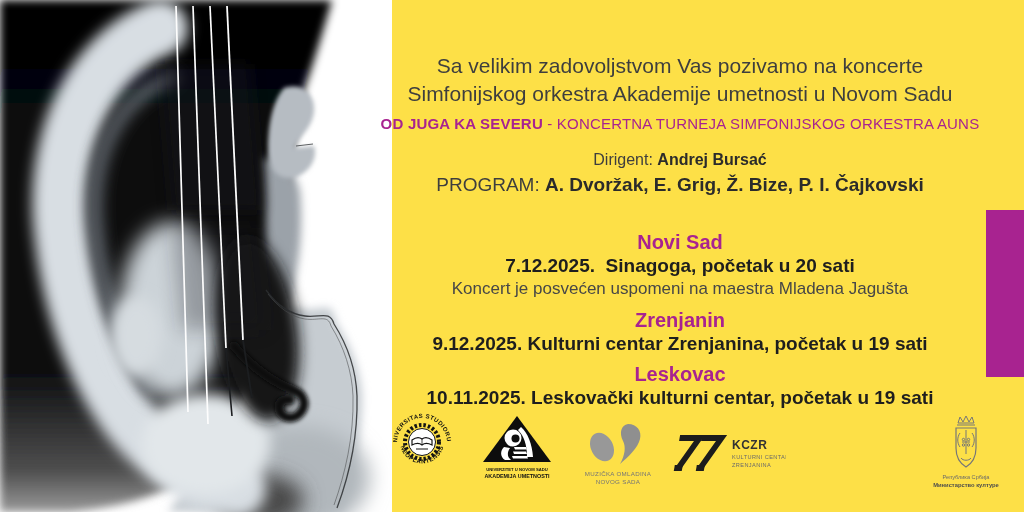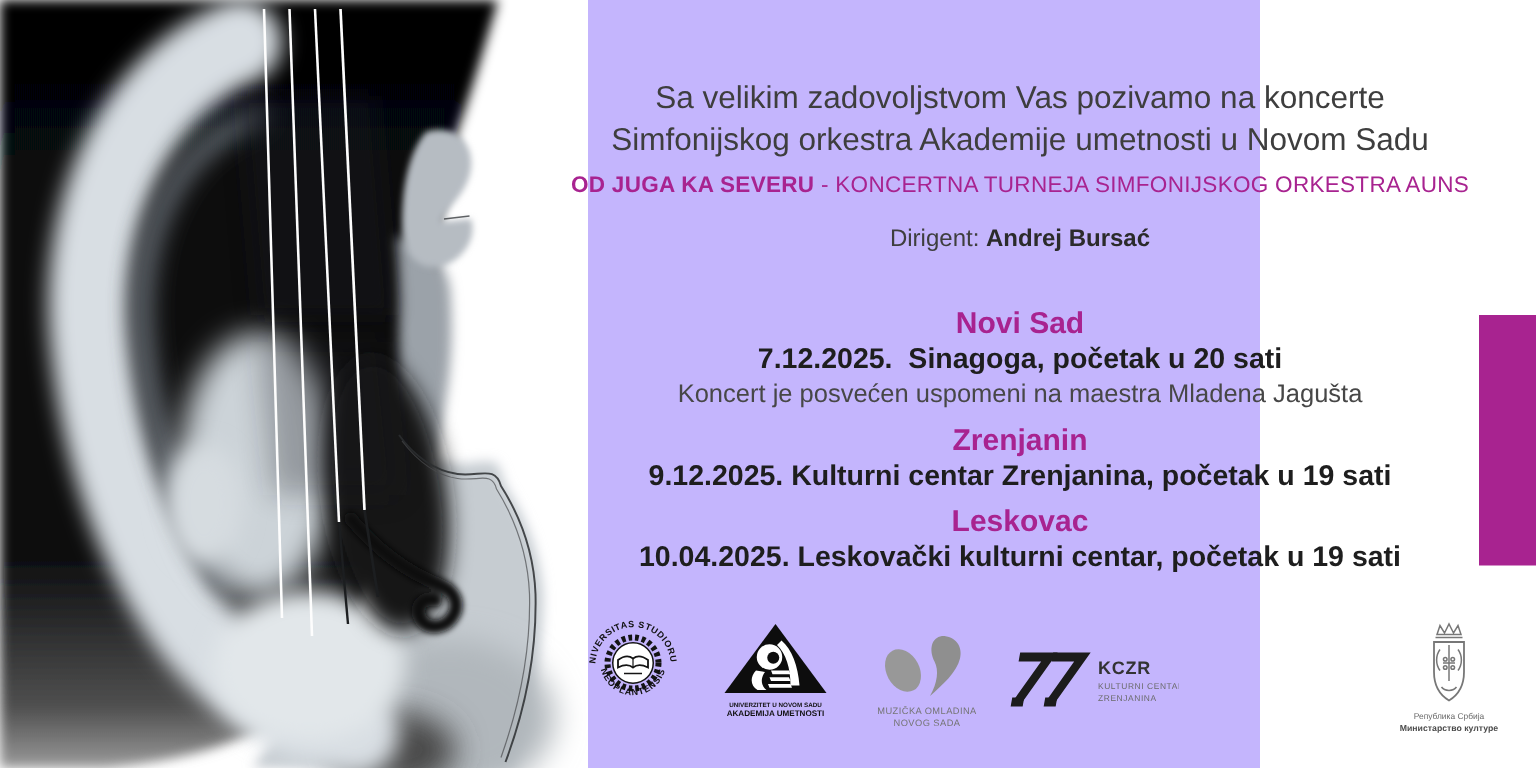--- a/index.html
+++ b/index.html
@@ -1,18 +1,18 @@
 <!DOCTYPE html>
 <html><head>
 <meta charset="utf-8">
 <style>
   html,body{margin:0;padding:0;}
   body{width:1024px;height:512px;overflow:hidden;background:#ffffff;
        font-family:"Liberation Sans","DejaVu Sans",sans-serif;}
-  .poster{position:relative;width:840px;height:512px;background:#c4b5fd;}
+  .poster{position:relative;width:1024px;height:512px;background:#fde047;}
 
   .artwork{position:absolute;left:0;top:0;width:392px;height:512px;}
   .artwork svg{display:block;width:392px;height:512px;}
 
   .accent-bar{position:absolute;left:986px;top:210px;width:38px;height:167px;background:#a82390;}
 
   .content{position:absolute;left:380px;top:0;width:600px;text-align:center;color:#3e3e3e;}
   .intro{margin-top:52px;font-size:21px;line-height:28px;color:#3e3e3e;}
   .tour{margin-top:6px;font-size:15px;line-height:20px;color:#a82390;font-weight:700;letter-spacing:.2px;}
   .tour .tr{font-weight:400;}
@@ -118,34 +118,37 @@
     <div class="intro">
       <div>Sa velikim zadovoljstvom Vas pozivamo na koncerte</div>
       <div>Simfonijskog orkestra Akademije umetnosti u Novom Sadu</div>
     </div>
     <div class="tour">
       <span class="tb">OD JUGA KA SEVERU</span><span class="tr"> - KONCERTNA TURNEJA SIMFONIJSKOG ORKESTRA AUNS</span>
     </div>
     <div class="conductor">
       <span>Dirigent: </span><span class="name">Andrej Bursać</span>
     </div>
+    <div class="program">
+      <span>PROGRAM: </span><span class="value">A. Dvoržak, E. Grig, Ž. Bize, P. I. Čajkovski</span>
+    </div>
 
     <div class="events">
       <div class="event">
         <div class="city">Novi Sad</div>
         <div class="details">7.12.2025.  Sinagoga, početak u 20 sati</div>
         <div class="note">Koncert je posvećen uspomeni na maestra Mladena Jagušta</div>
       </div>
       <div class="event">
         <div class="city">Zrenjanin</div>
         <div class="details">9.12.2025. Kulturni centar Zrenjanina, početak u 19 sati</div>
       </div>
       <div class="event">
         <div class="city">Leskovac</div>
-        <div class="details">10.04.2025. Leskovački kulturni centar, početak u 19 sati</div>
+        <div class="details">10.11.2025. Leskovački kulturni centar, početak u 19 sati</div>
       </div>
     </div>
   </div>
 
   <div class="logos">
 
     <div class="logo" id="logo-seal">
       <svg width="62" height="66" viewBox="0 0 62 66">
         <defs>
           <path id="sealTop" d="M 6,33 A 25,25 0 0 1 56,33" fill="none"></path>

